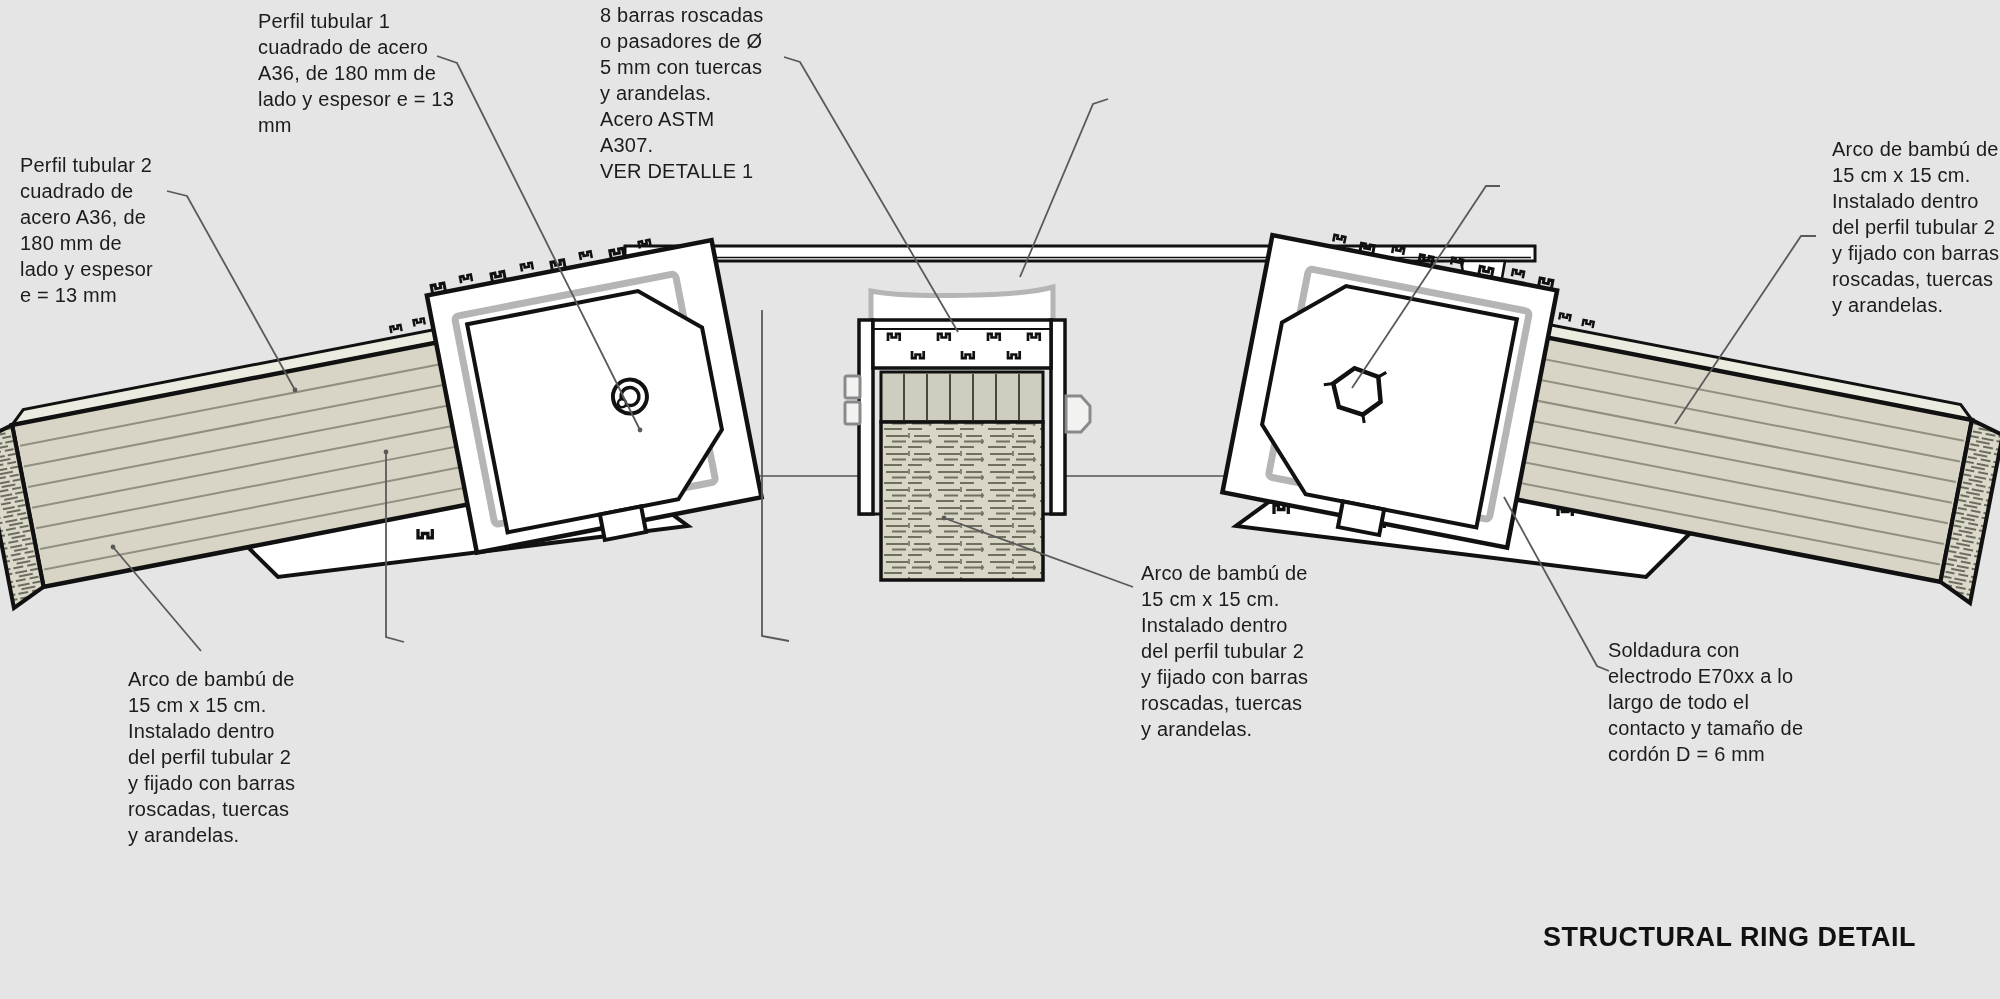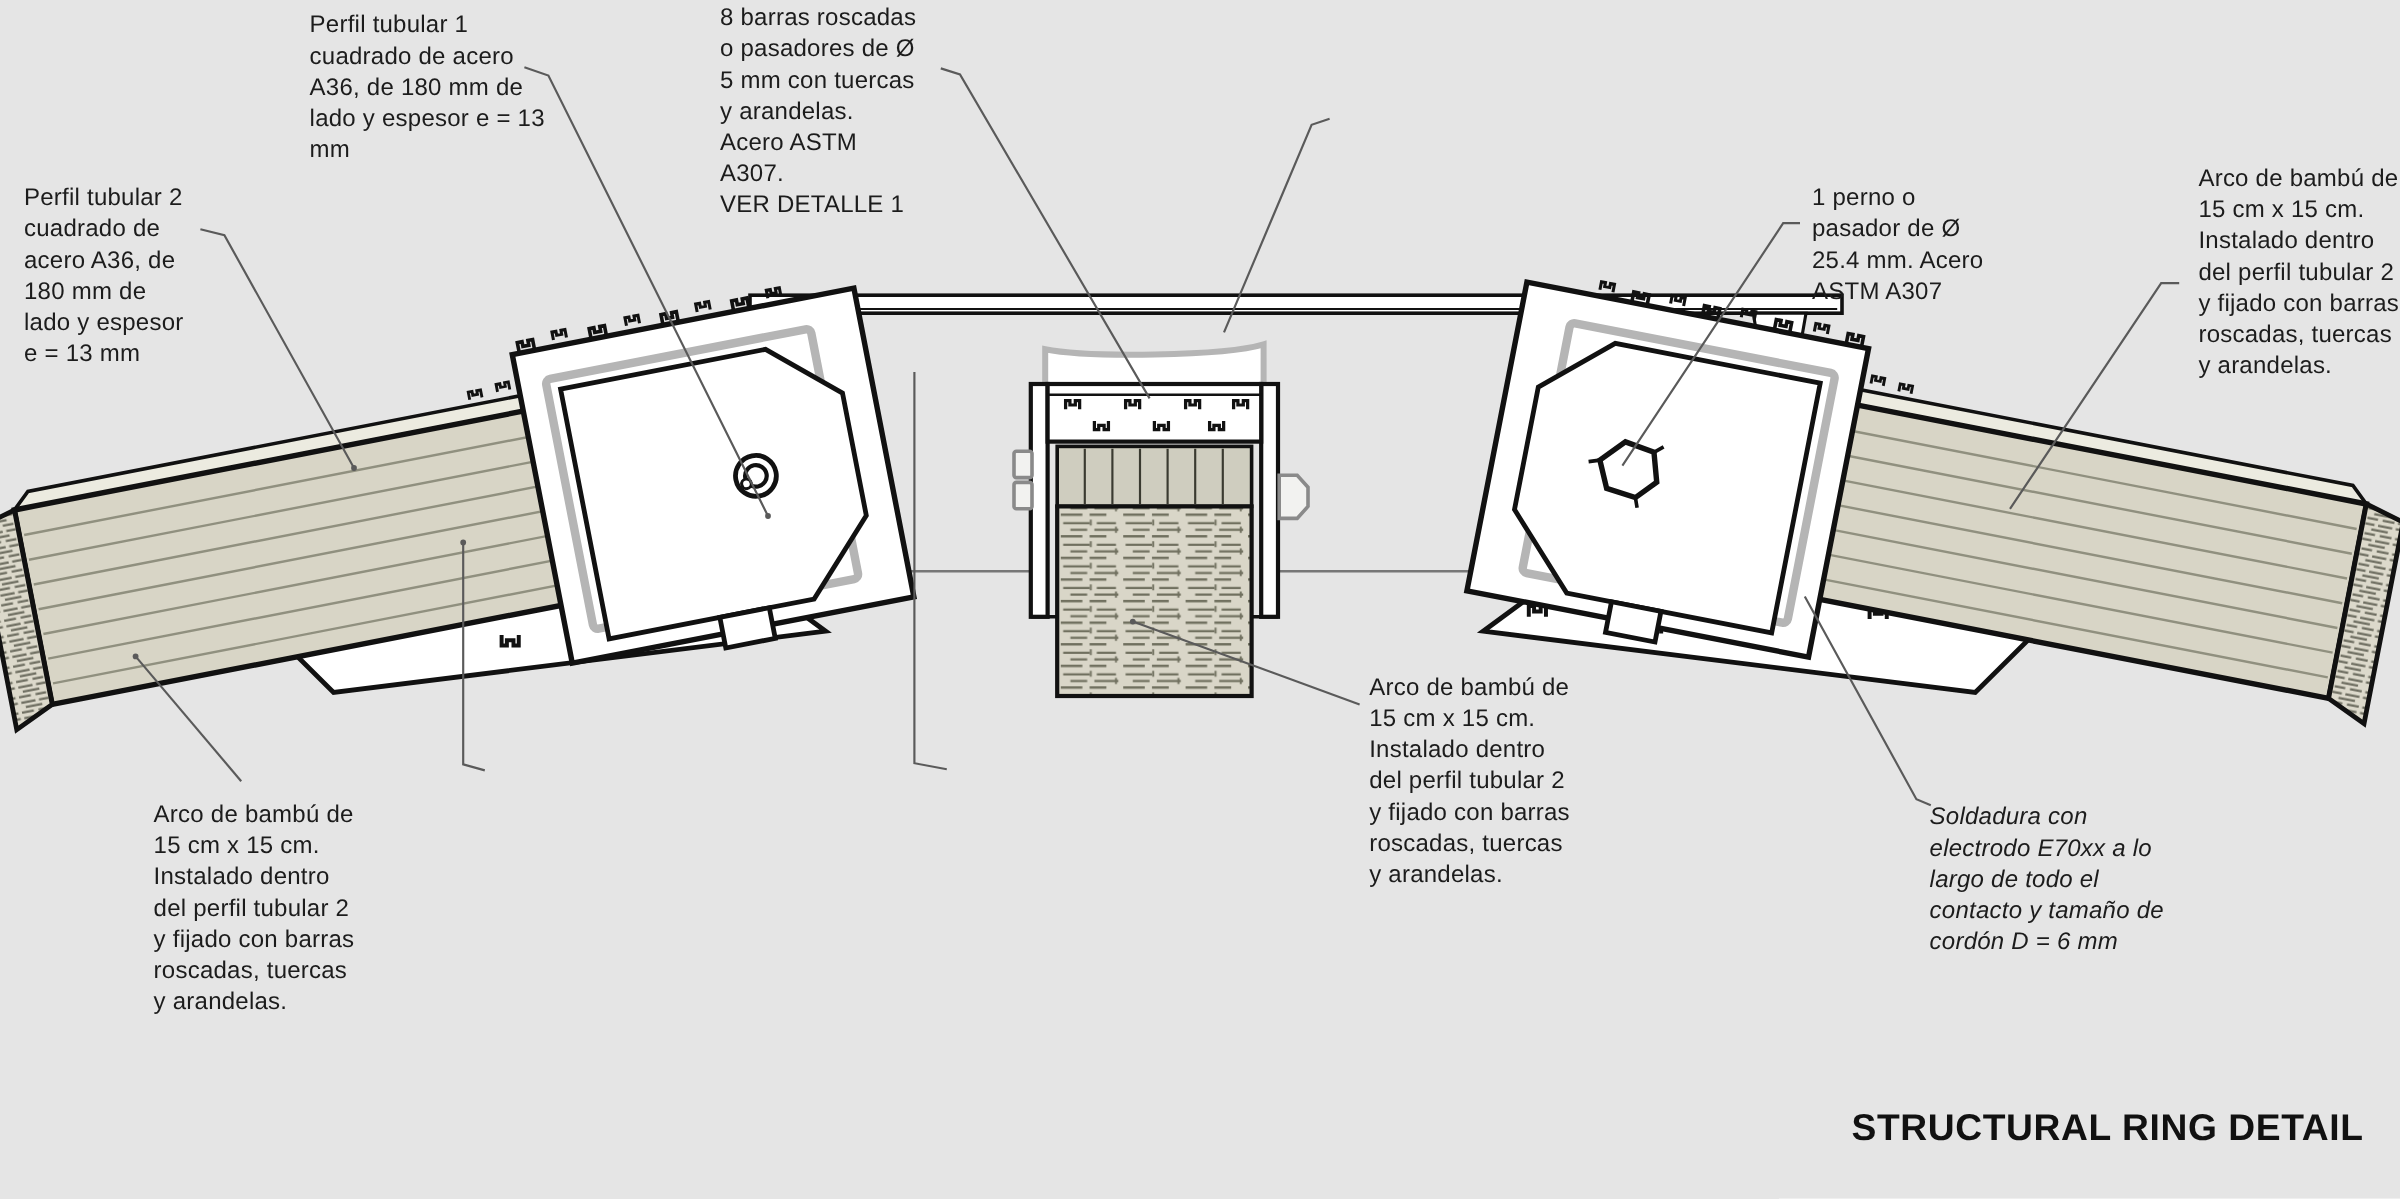--- a/index.html
+++ b/index.html
@@ -1,21 +1,21 @@
 <!DOCTYPE html>
 <html><head>
 <meta charset="utf-8">
 <style>
   html,body{margin:0;padding:0;background:#ffffff;}
   #canvas{position:relative;width:2000px;height:999px;background:#e5e5e5;overflow:hidden;
           font-family:"Liberation Sans", sans-serif;}
   #drawing{position:absolute;left:0;top:0;}
   .lbl{position:absolute;color:#1c1c1c;font-size:20px;line-height:26px;
        white-space:pre-line;letter-spacing:0.2px;}
-  .title{position:absolute;color:#111;font-size:31px;font-weight:bold;letter-spacing:0.5px;}
+  .title{position:absolute;color:#111;font-size:27px;font-weight:bold;letter-spacing:0.5px;}
 </style>
 </head>
 <body>
 
 <div id="canvas">
 
 <svg id="drawing" width="2000" height="999" viewBox="0 0 2000 999">
   <defs>
     <path id="nut" d="M0,9 V1 H4 V5 H9 V1 H13 V9" fill="none" stroke="#111" stroke-width="3"></path>
     <pattern id="brick" width="52" height="18" patternUnits="userSpaceOnUse">
@@ -189,24 +189,20 @@
 VER DETALLE 1</div>
 
 
   <div class="lbl" style="left:20px;top:152px;width:170px;">Perfil tubular 2
 cuadrado de
 acero A36, de
 180 mm de
 lado y espesor
 e = 13 mm</div>
 
-  <div class="lbl" style="left:1510px;top:152px;width:180px;">1 perno o
-pasador de Ø
-25.4 mm. Acero
-ASTM A307</div>
 
   <div class="lbl" style="left:1832px;top:136px;width:170px;">Arco de bambú de
 15 cm x 15 cm.
 Instalado dentro
 del perfil tubular 2
 y fijado con barras
 roscadas, tuercas
 y arandelas.</div>
 
   <div class="lbl" style="left:128px;top:666px;width:190px;">Arco de bambú de
@@ -220,20 +216,20 @@
 
 
   <div class="lbl" style="left:1141px;top:560px;width:190px;">Arco de bambú de
 15 cm x 15 cm.
 Instalado dentro
 del perfil tubular 2
 y fijado con barras
 roscadas, tuercas
 y arandelas.</div>
 
-  <div class="lbl" style="left:1608px;top:668px;width:220px;font-style:italic;">Soldadura con
+  <div class="lbl" style="left:1608px;top:637px;width:220px;">Soldadura con
 electrodo E70xx a lo
 largo de todo el
 contacto y tamaño de
 cordón D = 6 mm</div>
 
   <div class="title" style="left:1543px;top:922px;">STRUCTURAL RING DETAIL</div>
 </div>
 
 </body></html>

